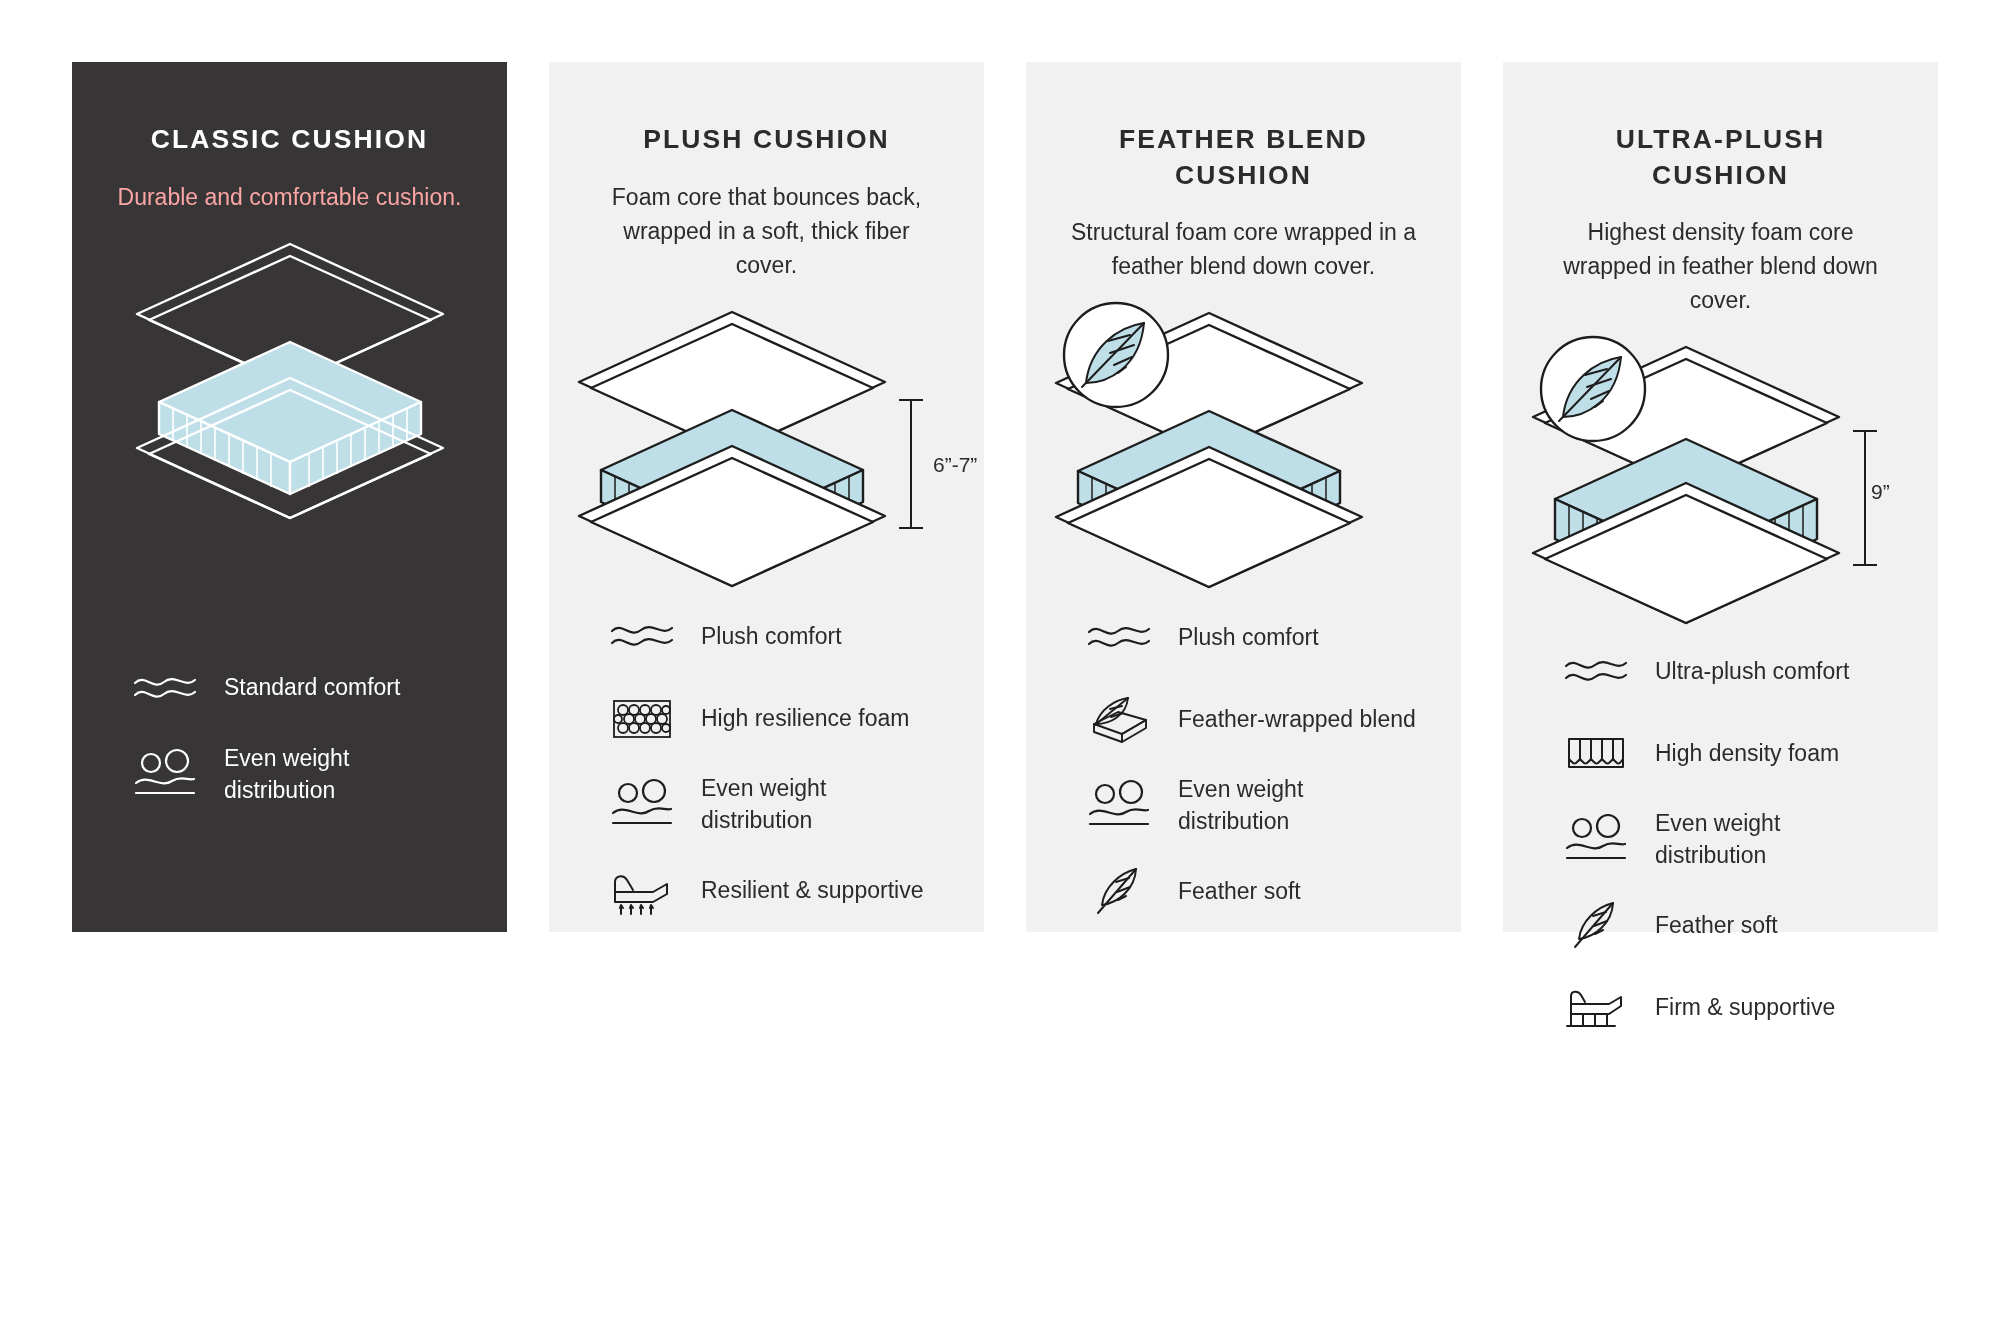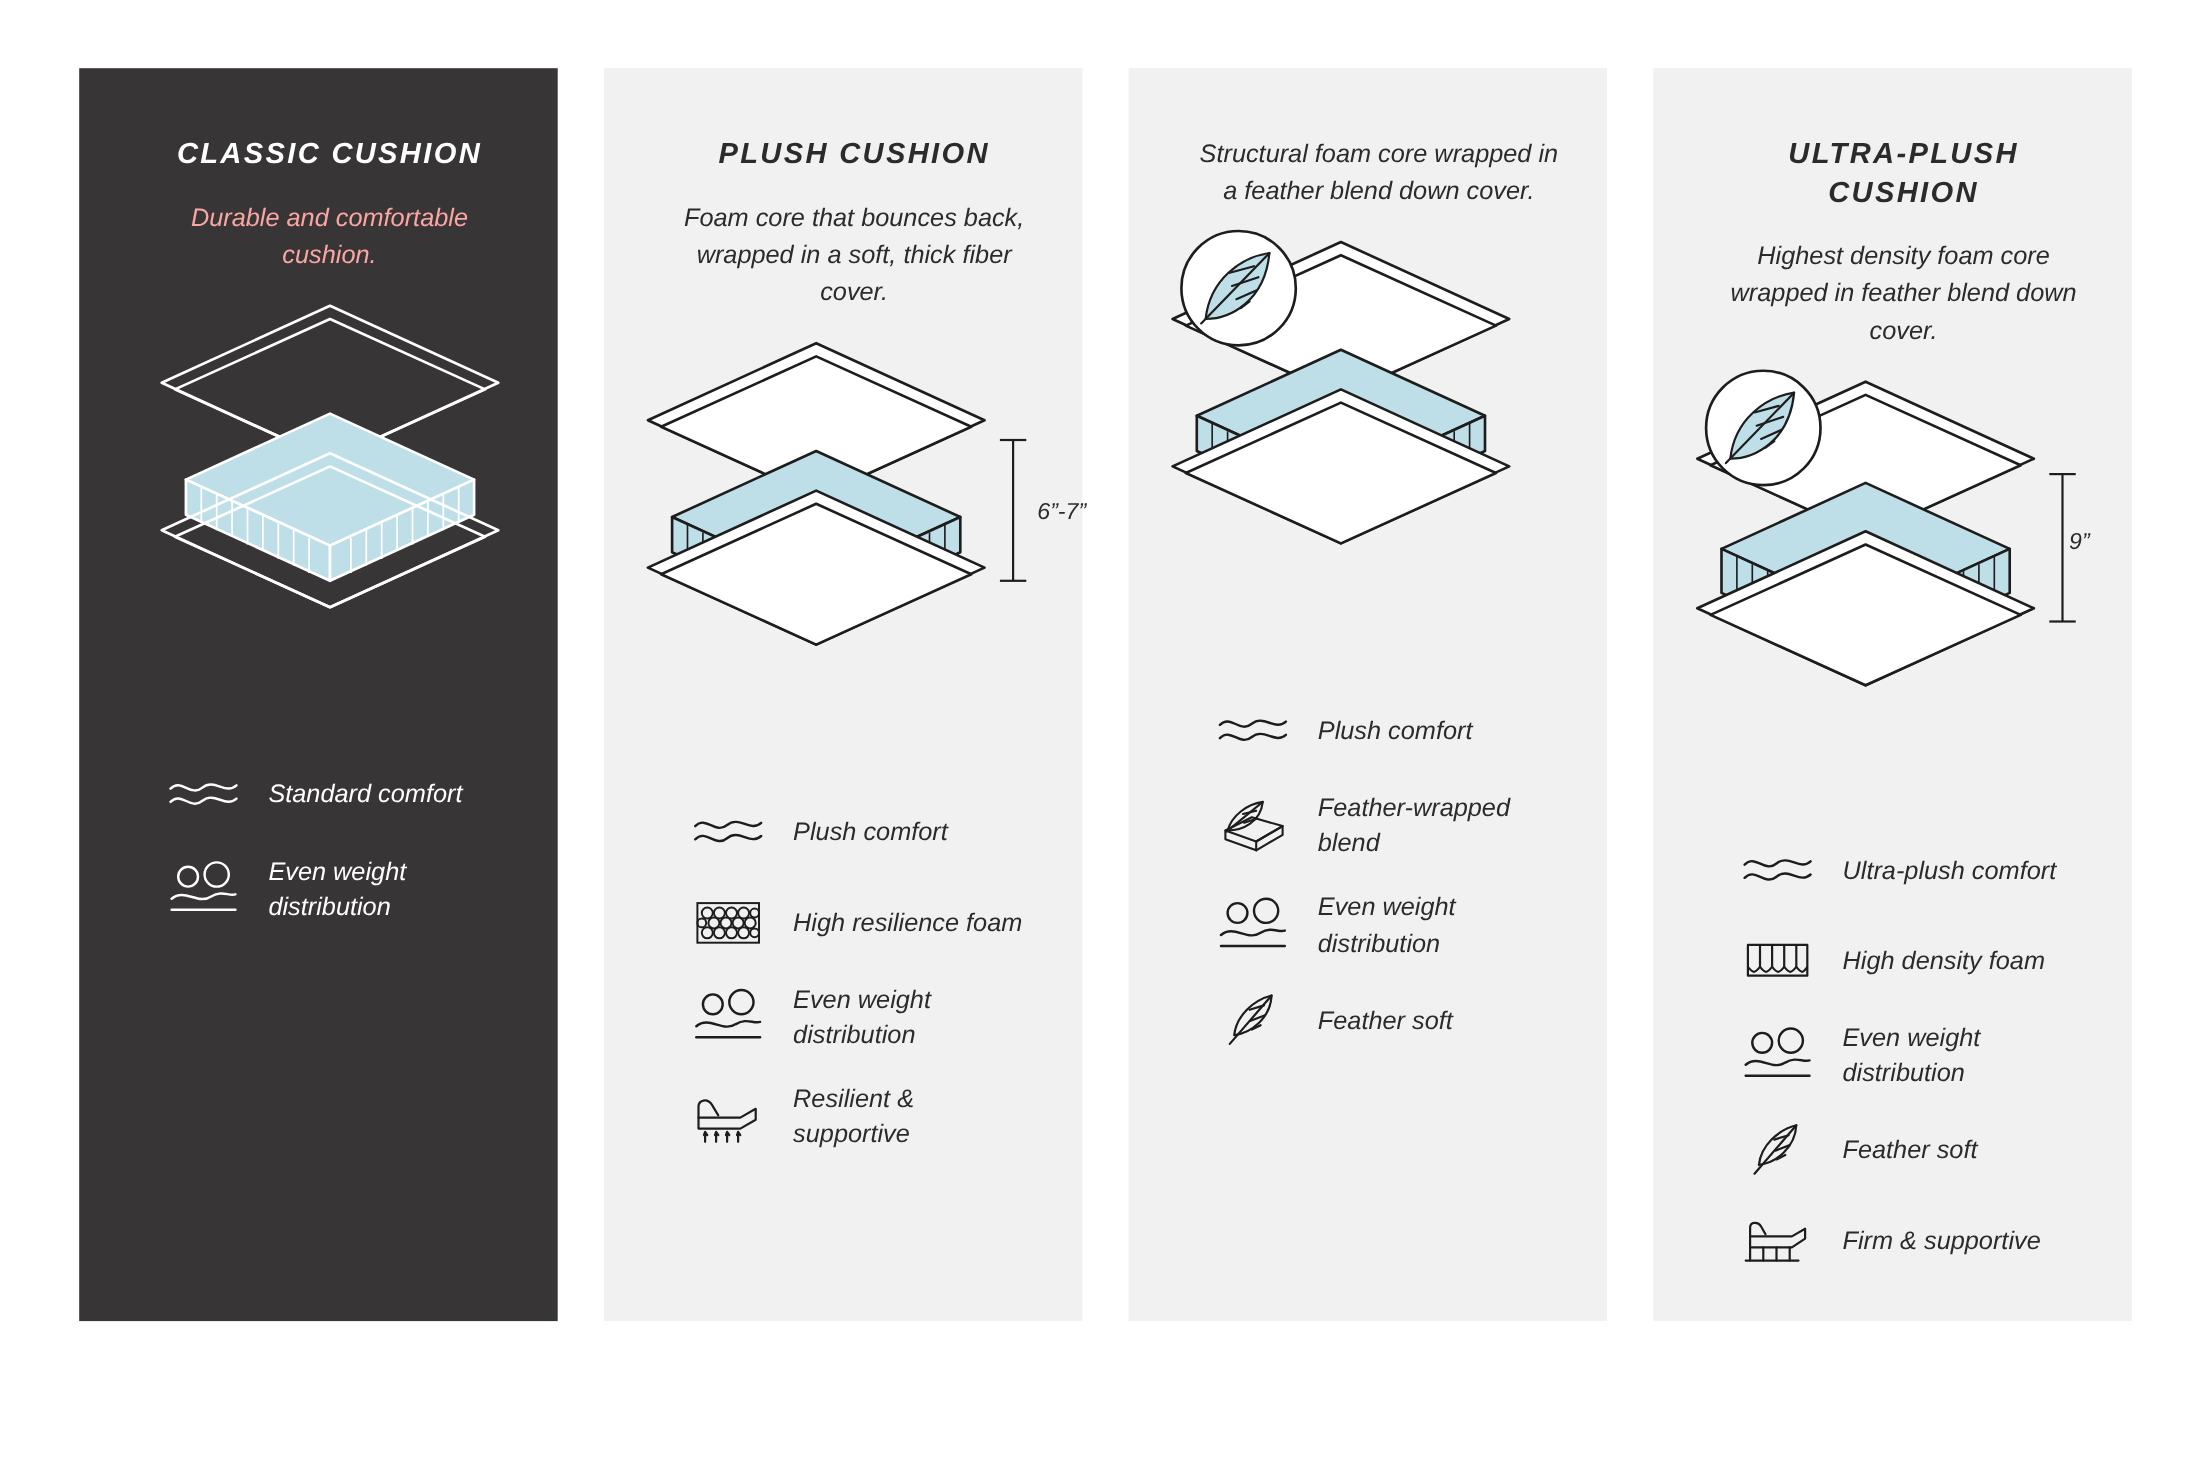--- a/index.html
+++ b/index.html
@@ -20,29 +20,28 @@
     height: 1341px;
     display: flex;
     justify-content: center;
     align-items: flex-start;
     gap: 42px;
     padding-top: 62px;
     box-sizing: border-box;
   }
   .card {
     width: 435px;
-    height: 1139px;
+    height: 870px;
     background: #f1f1f1;
     box-sizing: border-box;
-    padding: 60px 44px 40px 64px;
+    padding: 60px 44px 40px 44px;
     display: flex;
     flex-direction: column;
     align-items: center;
     position: relative;
-    font-style: italic;
   }
   .card.dark {
     background: #373535;
     color: #ffffff;
   }
   .card-title {
     font-size: 26.5px;
     font-weight: bold;
     letter-spacing: 2.1px;
     text-align: center;
@@ -283,20 +282,21 @@
             <path d="M42 50 L42 42 M41 44 L42 41 L44 44"></path>
           </g>
             </svg>
         </span>
         <span class="feature-label">Resilient &amp; supportive</span>
       </div>
     </div>
   </div>
 
   <div class="card">
+    <h2 class="card-title">FEATHER BLEND CUSHION</h2>
     <p class="card-desc">Structural foam core wrapped in a feather blend down cover.</p>
 
     <div class="illus-wrap">
       <svg width="400" height="300" viewBox="0 0 400 300">
         <g fill="none" stroke="#1d1d1d" stroke-width="2.4" stroke-linejoin="round">
           <polygon points="165,12 318,82 165,152 12,82" fill="#ffffff"></polygon>
           <polygon points="165,24 306,88 165,152 24,88" fill="#ffffff"></polygon>
           <polygon points="165,110 296,170 165,230 34,170" fill="#bfdfe8"></polygon>
           <polygon points="34,170 165,230 165,262 34,202" fill="#bfdfe8"></polygon>
           <polygon points="165,230 296,170 296,202 165,262" fill="#bfdfe8"></polygon>

